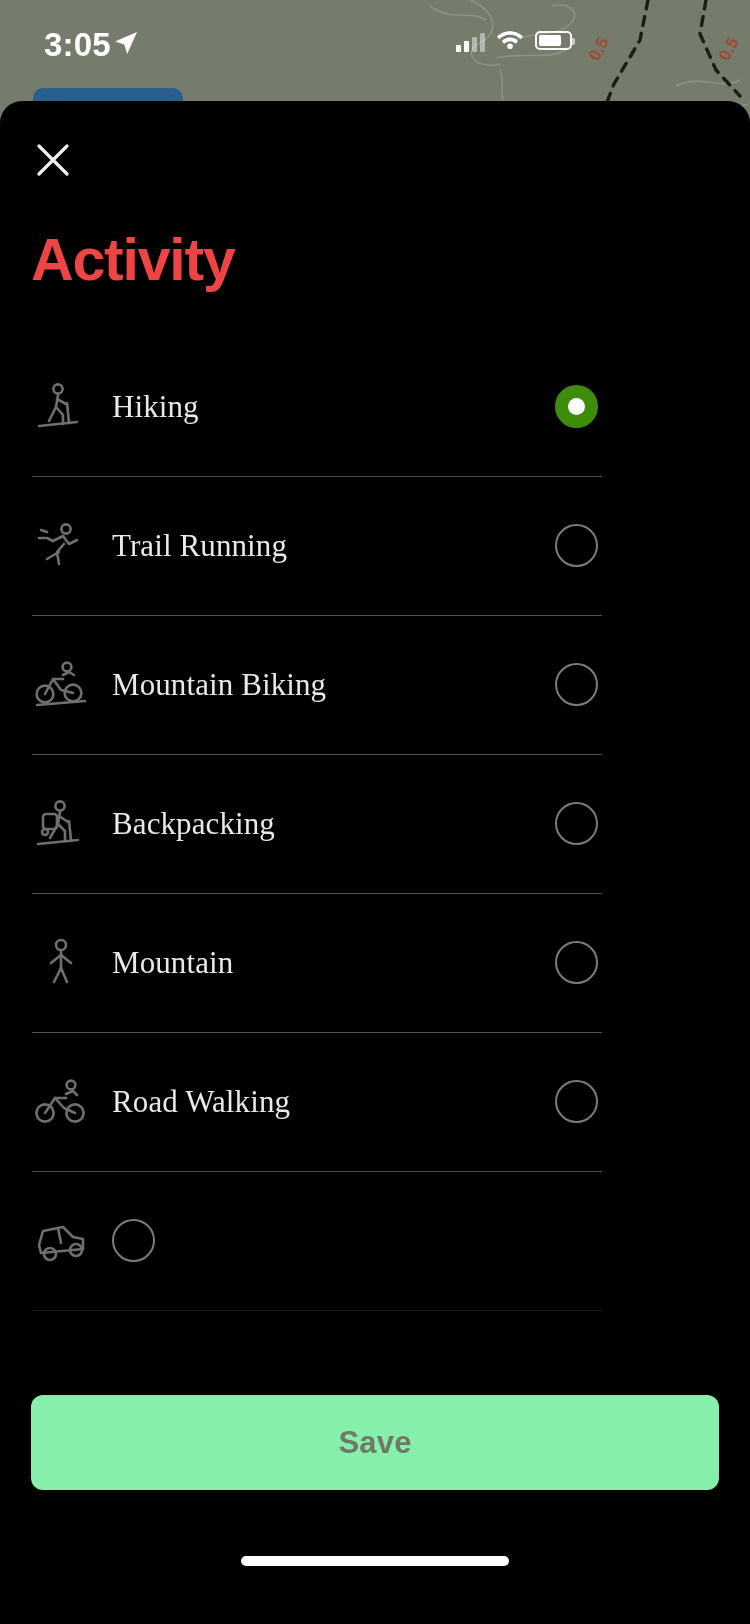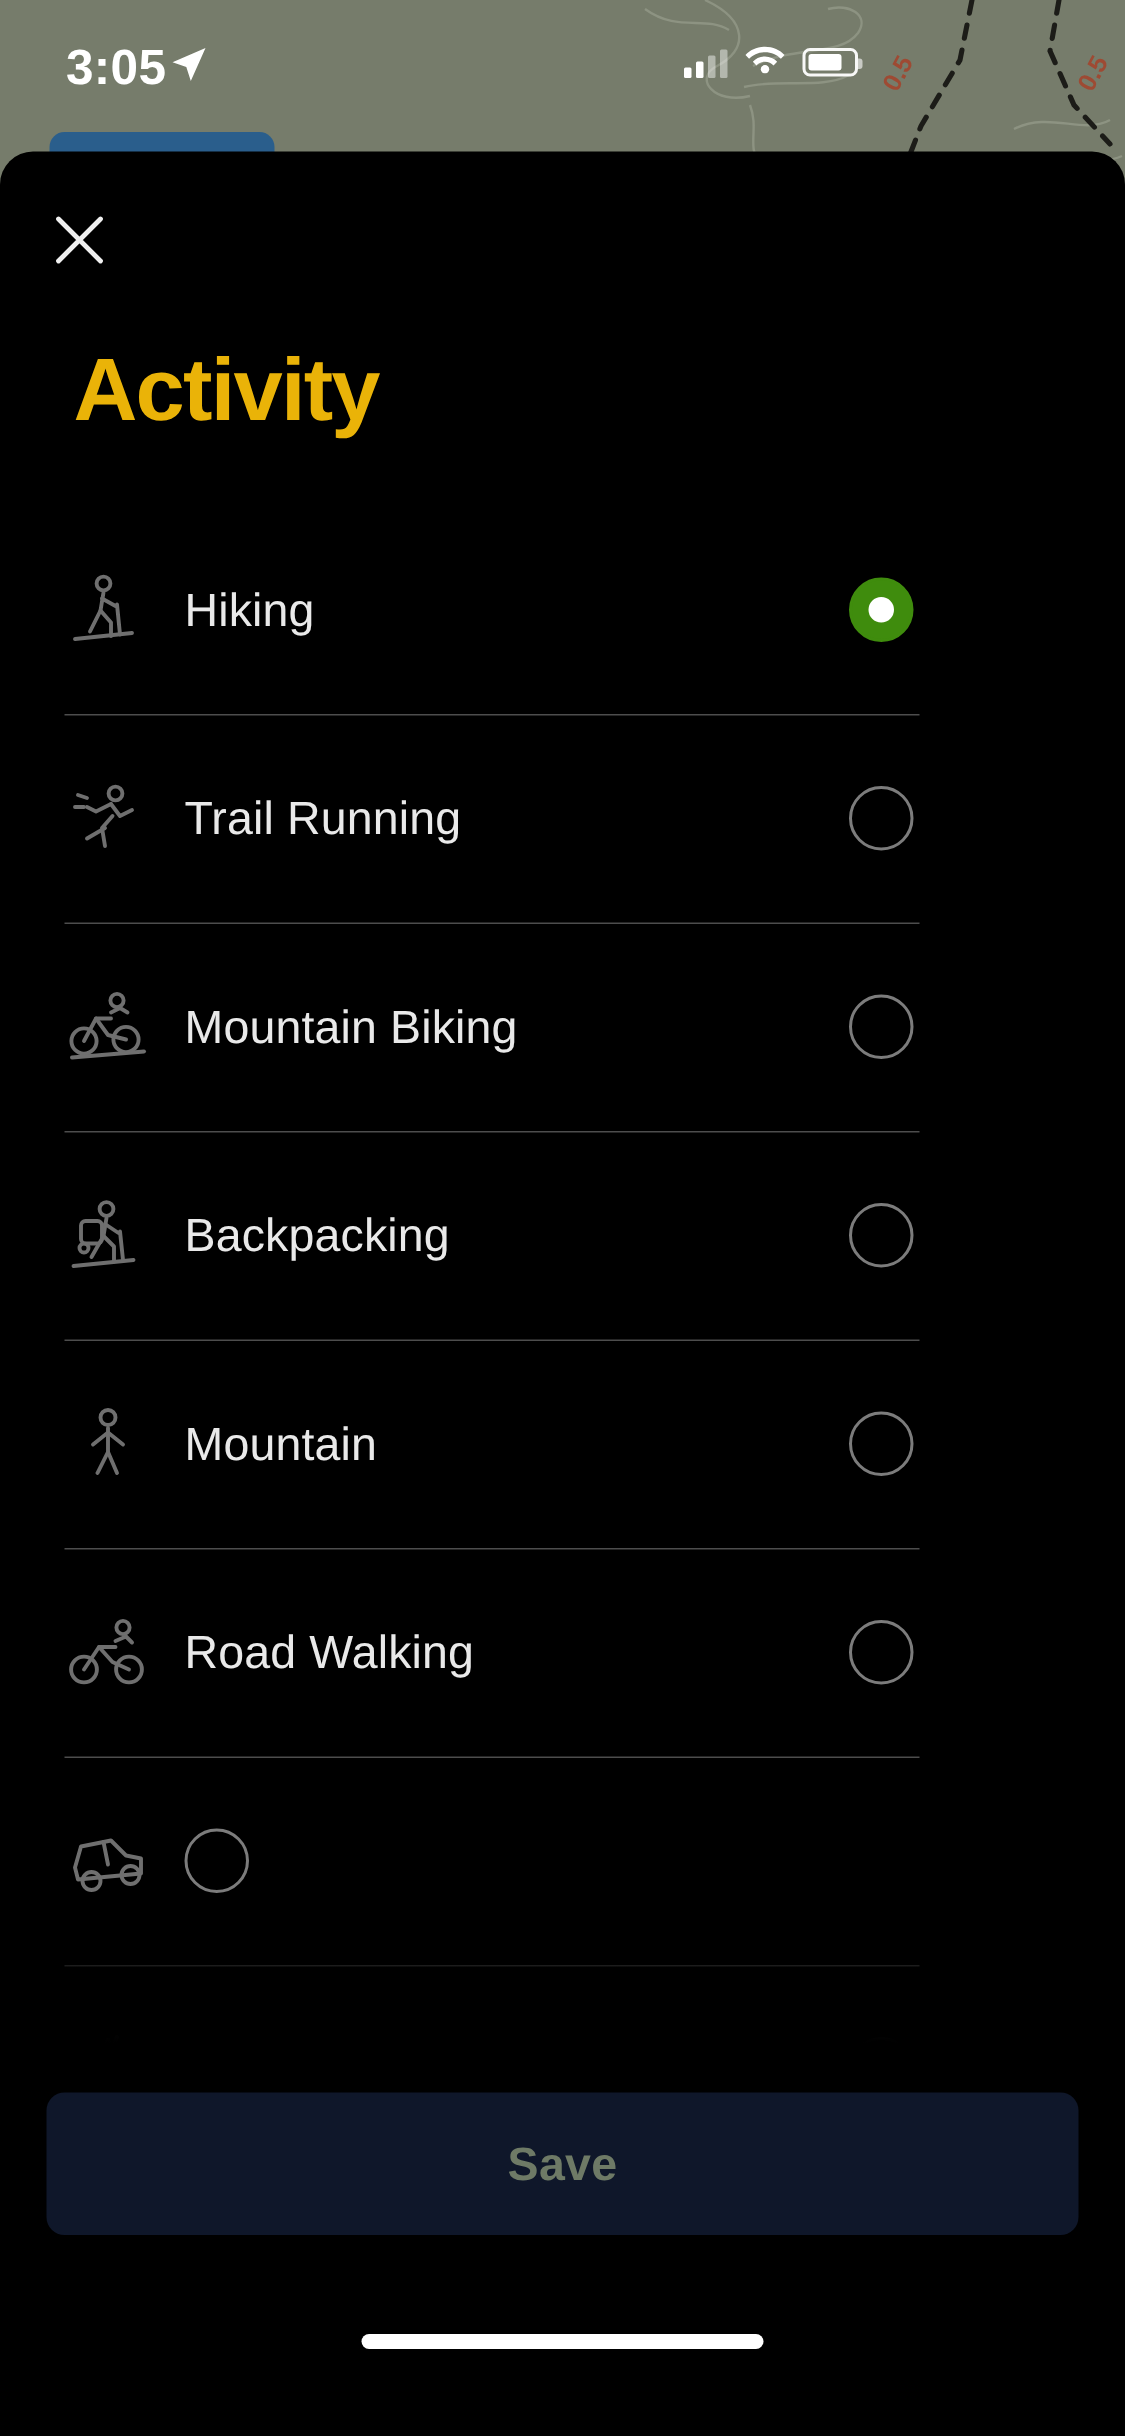--- a/index.html
+++ b/index.html
@@ -84,30 +84,31 @@
   }
 
   .close-btn {
     position:absolute; left:30px; top:36px;
     width:46px; height:46px;
     display:flex; align-items:center; justify-content:center;
     cursor:pointer;
   }
 
   .sheet-title {
-    position:absolute; left:49px; top:125px;
-    font-size:59px; font-weight:700; color:#eab308;
+    position:absolute; left:31px; top:125px;
+    font-size:59px; font-weight:700; color:#ef4444;
     letter-spacing:-1.2px;
   }
 
   
   .list {
-    position:absolute; left:12px; top:236px;
+    position:absolute; left:1px; top:236px;
     width:632px; height:1025px;
     overflow:hidden;
+    font-family:Liberation Serif, serif;
   }
   .row {
     position:relative;
     height:139px;
     display:flex; align-items:center;
     padding:0 31px;
     cursor:pointer;
   }
   .row + .row::before {
     content:""; position:absolute; left:31px; right:31px; top:0;
@@ -148,21 +149,21 @@
 
   
   .footer {
     position:absolute; left:0; top:1261px;
     width:750px; height:262px;
     background:#000;
   }
   .save-btn {
     position:absolute; left:31px; top:33px;
     width:688px; height:95px;
-    background:#0f172a;
+    background:#86efac;
     border:none; border-radius:12px;
     color:#6e7a66;
     font-family:"Liberation Sans", sans-serif;
     font-size:31px; font-weight:700;
     letter-spacing:0.2px;
     cursor:default;
   }
   .home-indicator {
     position:absolute; left:50%; top:194px;
     transform:translateX(-50%);

